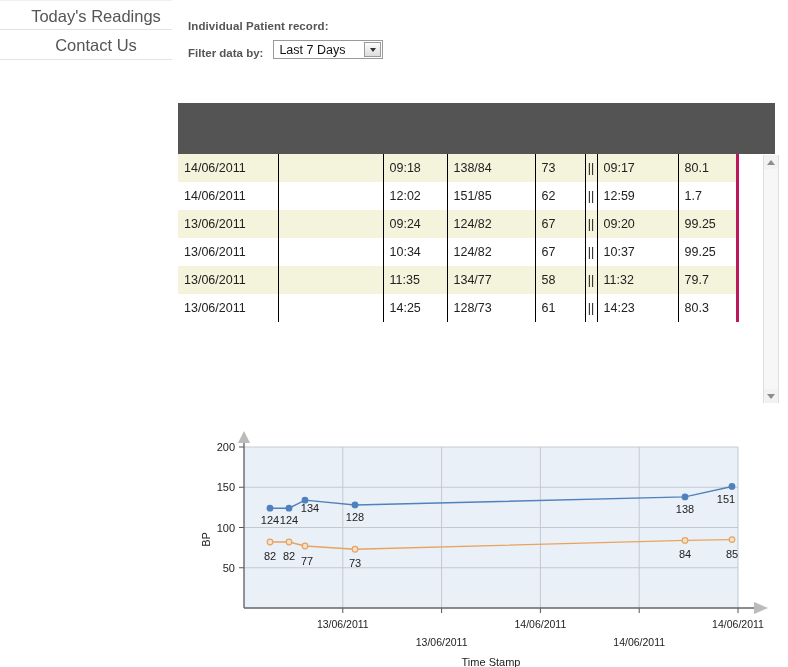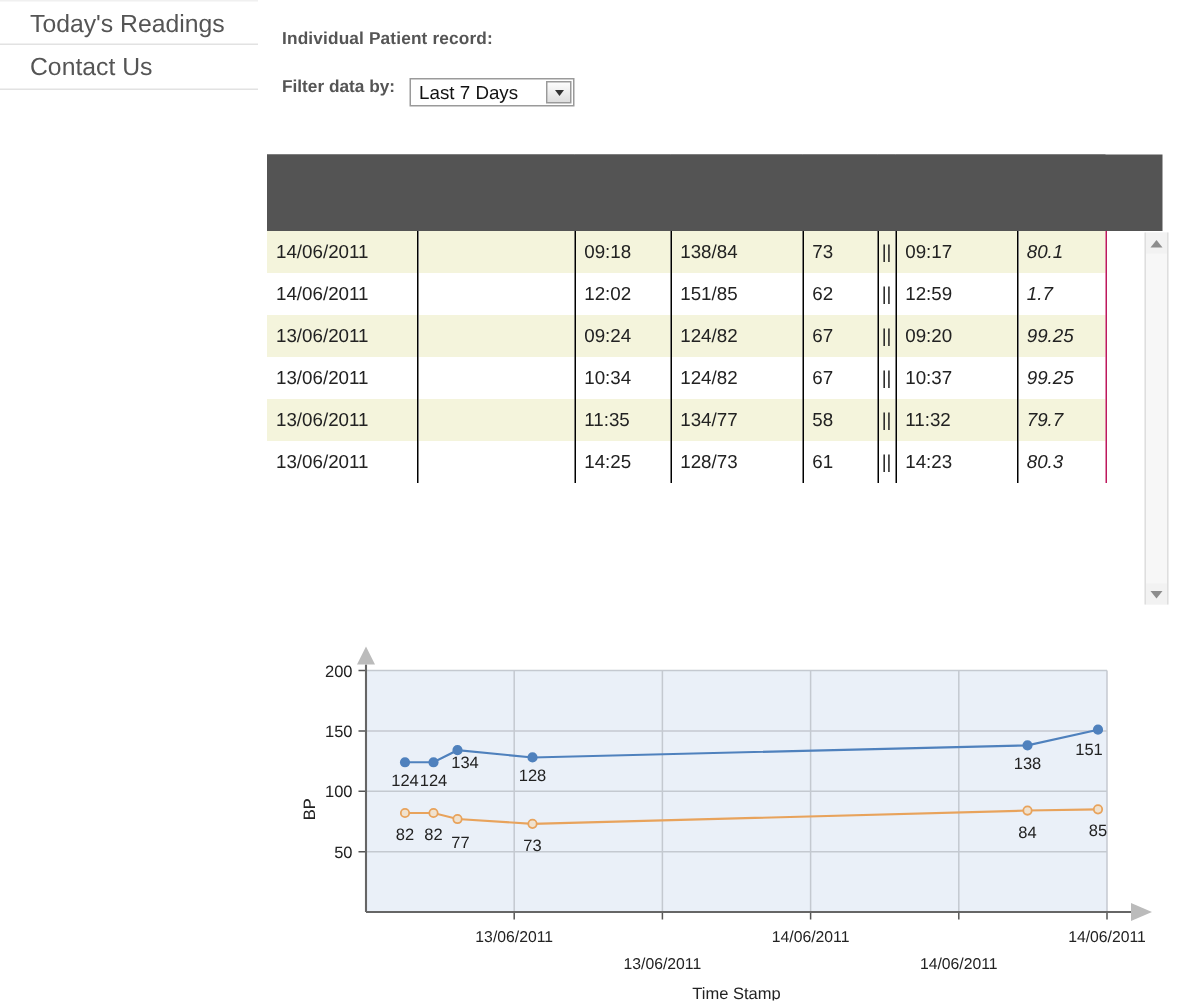--- a/index.html
+++ b/index.html
@@ -7,21 +7,21 @@
     width:788px;height:667px;
     background:#ffffff;
     font-family:"Liberation Sans", sans-serif;
     color:#333;
     overflow:hidden;
     position:relative;
   }
 
   
   #sidebar{
-    position:absolute;left:0;top:0;width:172px;
+    position:absolute;left:0;top:0;width:172px;text-align:center;
   }
   .nav-item{
     height:30px;
     line-height:30px;
     border-bottom:1px solid #e2e2e2;
     color:#555;
     font-size:16.5px;
     padding-left:20px;
     box-sizing:border-box;
     white-space:nowrap;
@@ -32,22 +32,22 @@
   
   #content{
     position:absolute;left:178px;top:0;right:0;bottom:0;
   }
   #record-label{
     position:absolute;left:10px;top:20px;
     font-size:11.5px;font-weight:bold;color:#555;
     letter-spacing:.1px;
   }
   #filter-row{
-    position:absolute;left:10px;top:52px;
-    display:flex;align-items:flex-start;
+    position:absolute;left:10px;top:40px;
+    display:flex;align-items:flex-end;
   }
   #filter-label{
     font-size:11.5px;font-weight:bold;color:#555;
     margin-right:10px;
   }
   .select-box{
     position:relative;
     width:110px;height:19px;
     border:1px solid #9a9a9a;
     background:#ffffff;
@@ -96,21 +96,21 @@
   tbody td{
     height:28px;
     font-size:12.5px;
     color:#222;
     padding:0 0 0 6px;
     border-right:1px solid #000;
     border-bottom:none;
     white-space:nowrap;
     overflow:hidden;
   }
-  tbody td.last{border-right:1px solid #be185d;font-style:italic;}
+  tbody td.last{border-right:3px solid #be185d;}
   tbody tr.odd td{background:#f4f4dc;}
   tbody tr.even td{background:#ffffff;}
   .col-date{width:100px;}
   .col-alert{width:105px;}
   .col-time{width:64px;}
   .col-bp{width:88px;}
   .col-pulse{width:50px;}
   .col-sep{width:12px;text-align:center;padding-left:0 !important;}
   .col-time2{width:81px;}
   .col-weight{width:59px;}

